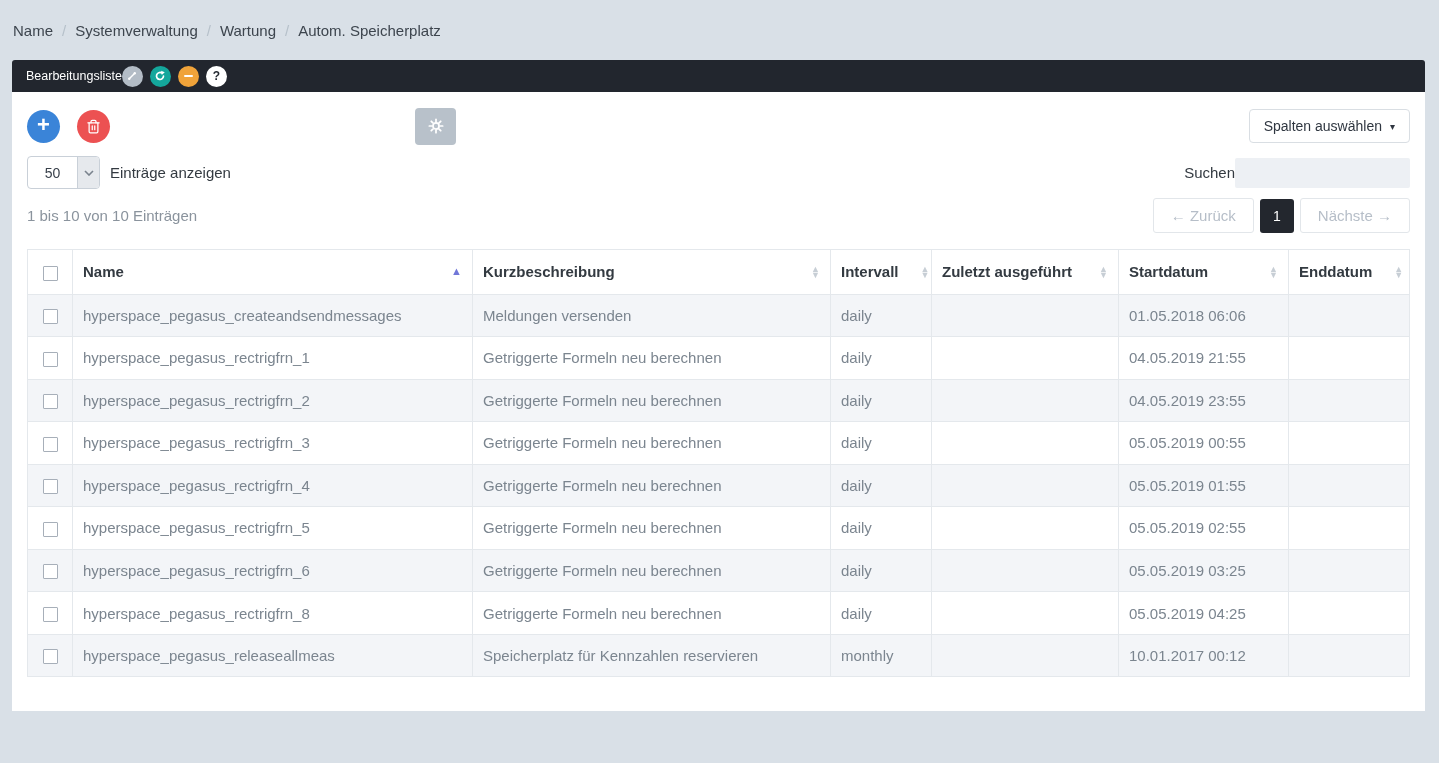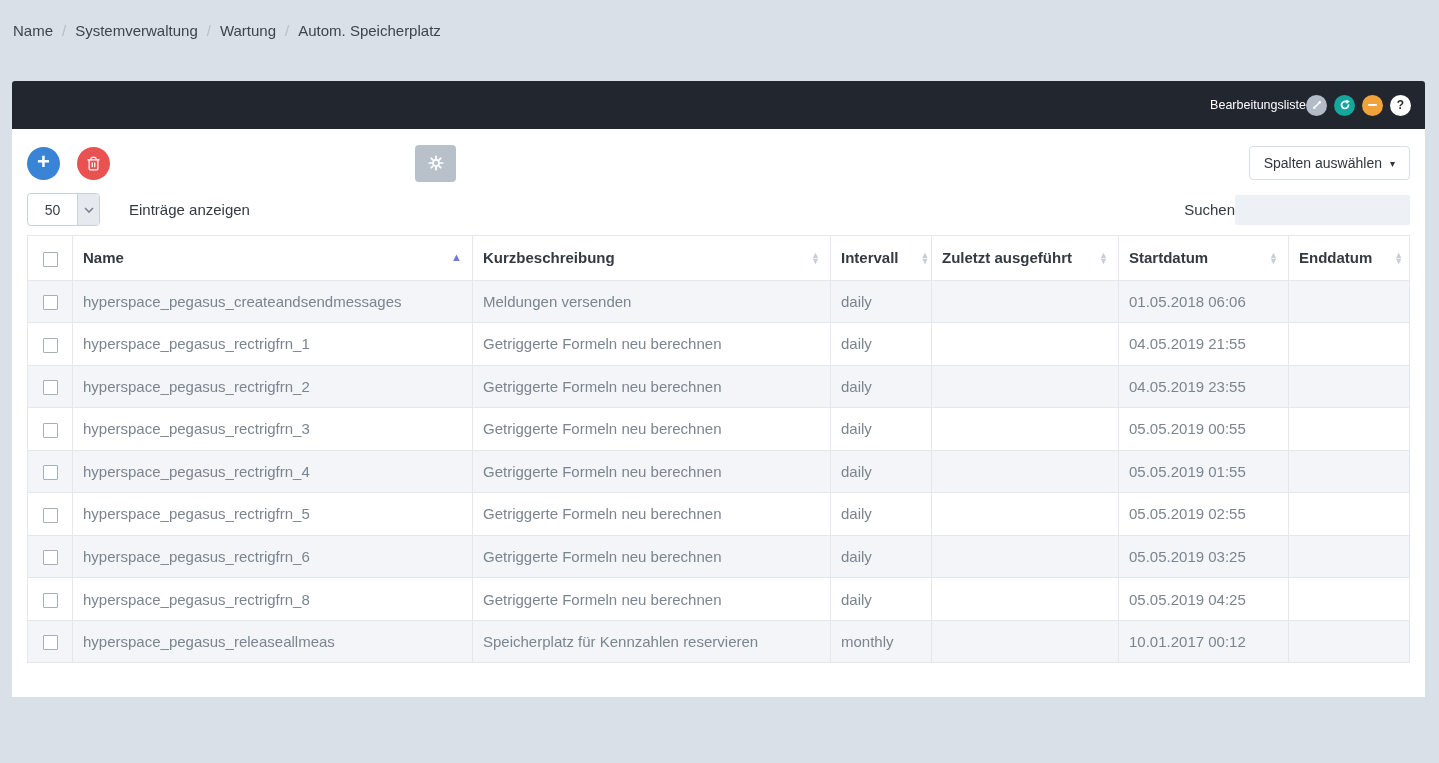--- a/index.html
+++ b/index.html
@@ -20,27 +20,26 @@
   }
   .page-title { font-size: 23px; font-weight: 700; color: #272c33; letter-spacing: .2px; }
   .breadcrumb { display: flex; align-items: center; gap: 9px; font-size: 15px; color: #3d454e; }
   .breadcrumb .sep { color: #b6c0ca; }
   .breadcrumb a { color: #3d454e; text-decoration: none; cursor: pointer; }
 
   
   .panel { margin: 0 14px 0 12px; border-radius: 3px 3px 0 0; }
   .panel-header {
     background: #22262e;
-    height: 48px;
+    height: 32px;
     display: flex;
     align-items: center;
-    justify-content: flex-end;
+    justify-content: flex-start;
     padding: 0 14px;
     border-radius: 3px 3px 0 0;
-    margin-top: 21px;
   }
   .panel-title { color: #fff; font-size: 12.5px; }
   .panel-icons { display: flex; align-items: center; gap: 7px; }
   .picon {
     width: 21px; height: 21px; border-radius: 50%;
     display: flex; align-items: center; justify-content: center;
     cursor: pointer; flex: none;
   }
   .picon.link   { background: #b3bcc6; }
   .picon.refresh{ background: #14a79c; }
@@ -82,21 +81,21 @@
     display: flex; align-items: stretch; overflow: hidden; cursor: pointer;
   }
   .length-select .value {
     flex: 1; display: flex; align-items: center; justify-content: center;
     font-size: 14px; color: #39414b;
   }
   .length-select .chev {
     width: 22px; background: #e6e9ed; border-left: 1px solid #c9d0d8;
     display: flex; align-items: center; justify-content: center;
   }
-  .length-label { margin-left: 29px; font-size: 15px; color: #333a41; }
+  .length-label { margin-left: 10px; font-size: 15px; color: #333a41; }
   .search-wrap { margin-left: auto; display: flex; align-items: center; }
   .search-label { font-size: 15px; color: #333a41; }
   .search-input {
     width: 175px; height: 30px; border: none; background: #edf0f4;
     border-radius: 2px; padding: 0 8px; font-size: 14px; color: #39414b;
     font-family: inherit; outline: none;
   }
 
   
   .info-row { display: flex; align-items: center; margin-bottom: 16px; min-height: 34px; }
@@ -218,20 +217,28 @@
             </svg>
         </span>
       </div>
       <span class="length-label">Einträge anzeigen</span>
       <div class="search-wrap">
         <span class="search-label">Suchen</span>
         <input class="search-input" type="text" value="" style="">
       </div>
     </div>
 
+    <div class="info-row">
+      <span class="info-text">1 bis 10 von 10 Einträgen</span>
+      <div class="paging">
+        <button class="page-btn">← Zurück</button>
+        <button class="page-current">1</button>
+        <button class="page-btn">Nächste →</button>
+      </div>
+    </div>
 
     <table>
       <colgroup>
         <col style="width:45px">
           <col style="width:400px">
           <col style="width:358px">
         <col style="width:101px">
           <col style="width:187px">
           <col style="width:170px">
           <col>

